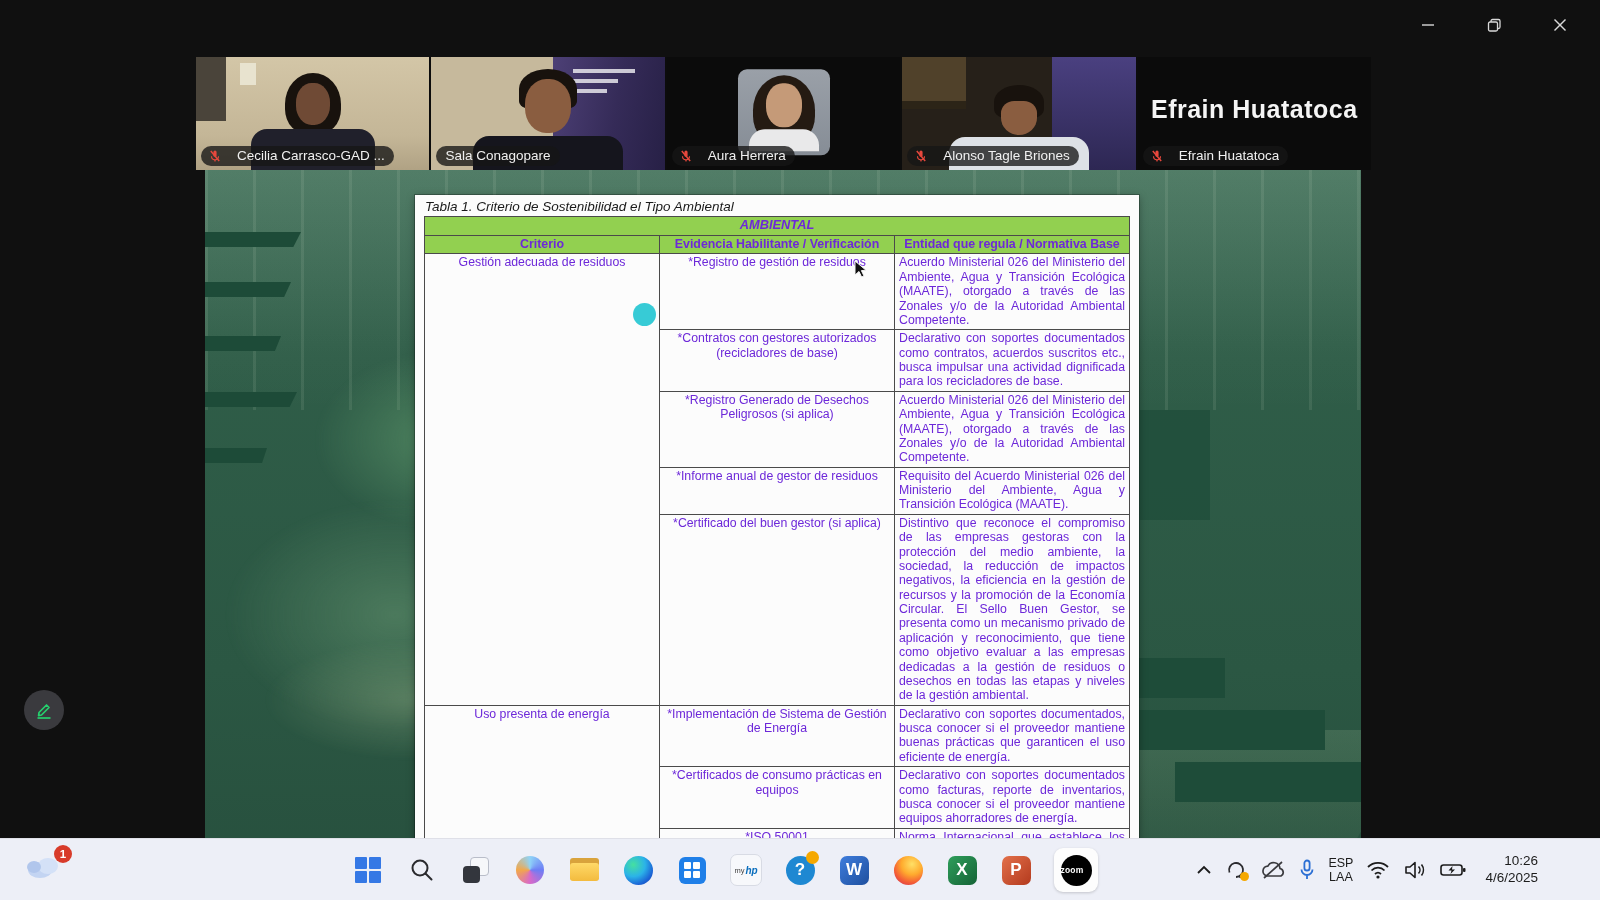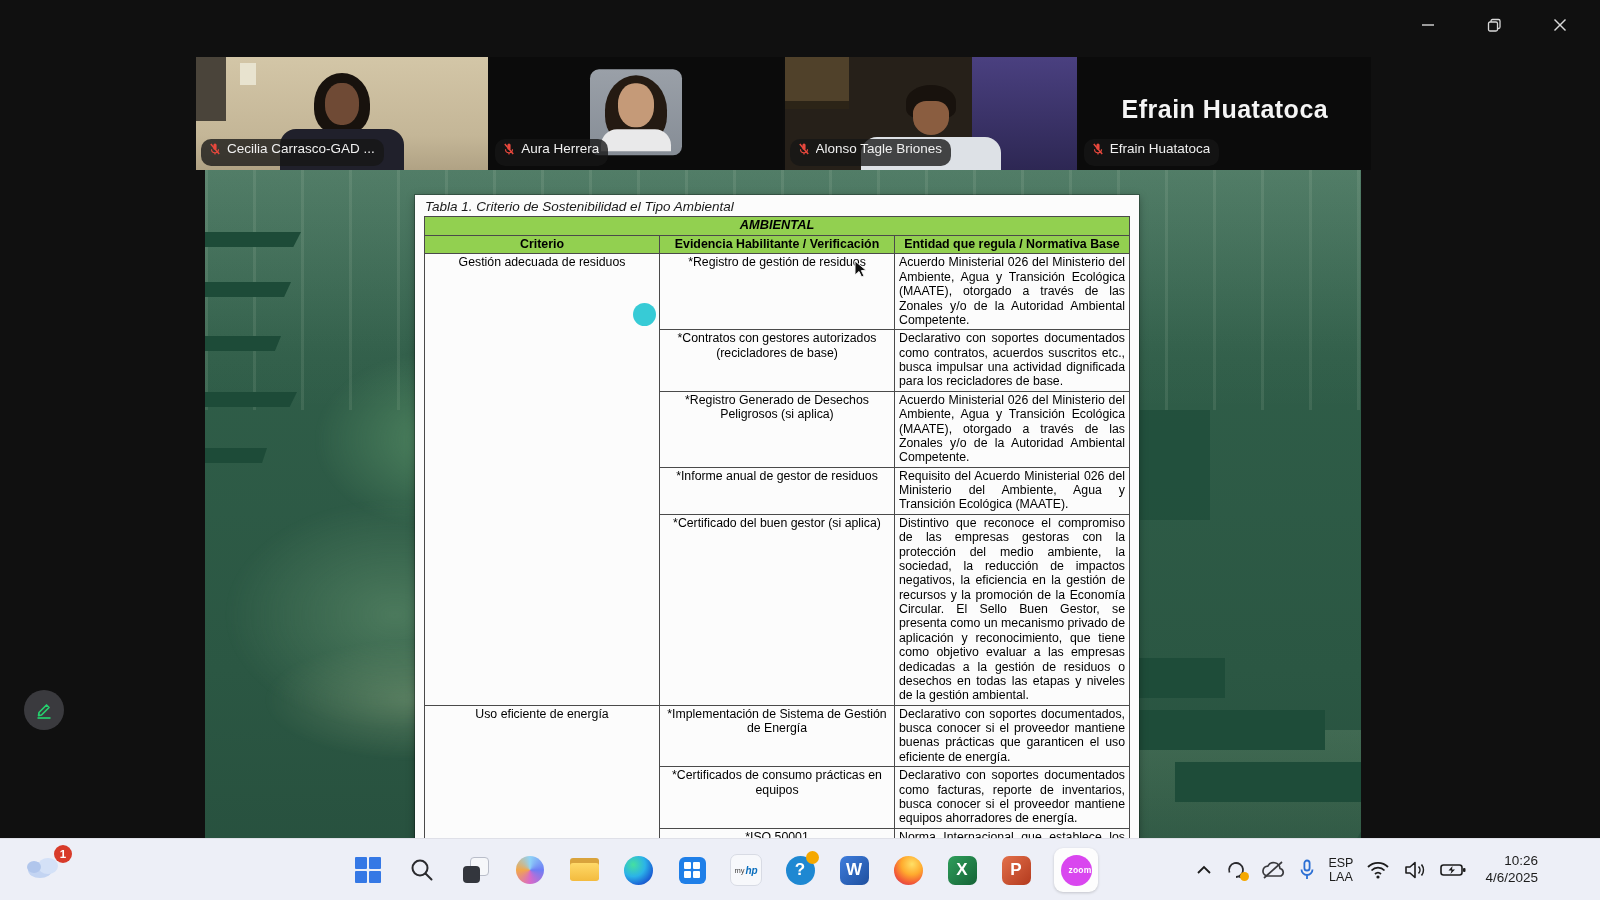--- a/index.html
+++ b/index.html
@@ -8,22 +8,22 @@
 
   
   .winctl{position:absolute;top:10px;right:20px;display:flex;gap:26px;z-index:40;}
   .winbtn{width:40px;height:30px;display:flex;align-items:center;justify-content:center;cursor:pointer;}
   .winbtn svg{display:block;}
 
   
   .strip{position:absolute;left:196px;top:57px;width:1175px;height:113px;display:flex;gap:2px;background:#0c0c0c;}
   .tile{position:relative;flex:1;overflow:hidden;background:#0b0b0b;}
   .tile.active{outline:3px solid #35e08e;outline-offset:-3px;z-index:5;}
-  .pill{position:absolute;left:5px;bottom:4px;display:flex;align-items:center;gap:5px;
-        background:rgba(22,22,22,.78);border-radius:10px;padding:2px 9px 10px 7px;max-width:92%;}
+  .pill{position:absolute;left:5px;bottom:4px;display:flex;align-items:center;gap:15px;
+        background:rgba(22,22,22,.78);border-radius:10px;padding:2px 9px 3px 7px;max-width:92%;}
   .pill span{color:#f0f0f0;font-size:13.5px;white-space:nowrap;overflow:hidden;text-overflow:ellipsis;}
   .pill.nomic{padding-left:9px;}
   .bigname{position:absolute;left:0;right:0;top:38px;text-align:center;color:#f5f5f5;
            font-size:25px;font-weight:bold;letter-spacing:.5px;}
   
   .v1{position:absolute;inset:0;background:linear-gradient(180deg,#d3c6a7 0%,#c4b697 70%,#b0a284 100%);}
   .v1 .frame{position:absolute;left:0;top:0;width:30px;height:64px;background:#4a443a;}
   .v1 .note{position:absolute;left:44px;top:6px;width:16px;height:22px;background:#e8e3cf;}
   .v2wall{position:absolute;inset:0;background:#c6b99c;}
   .v2banner{position:absolute;left:52%;top:0;width:48%;height:100%;
@@ -52,21 +52,21 @@
   .step{position:absolute;background:#1e4c39;}
   .floor{position:absolute;left:540px;top:560px;width:640px;height:120px;
          background:linear-gradient(180deg,rgba(170,200,160,.18),rgba(120,160,120,.10));transform:skewX(-30deg);}
   .footer-rule{position:absolute;left:125px;right:95px;bottom:9px;height:2px;background:rgba(240,245,238,.75);}
   .srcnote{position:absolute;left:0;right:0;bottom:13px;text-align:center;color:#f4f6f3;font-size:17.5px;}
 
   
   .doc{position:absolute;left:210px;top:25px;width:724px;background:#fcfcfc;
        box-shadow:0 0 0 1px rgba(0,0,0,.25),0 2px 8px rgba(0,0,0,.35);padding:3px 9px 9px;box-sizing:border-box;}
   .doctitle{font-style:italic;font-size:13.5px;color:#1a1a1a;margin:1px 0 2px 1px;}
-  table.sust{border-collapse:collapse;width:100%;table-layout:fixed;font-size:12.3px;color:#000000;line-height:1.17;padding-left:24px;}
+  table.sust{border-collapse:collapse;width:100%;table-layout:fixed;font-size:12.3px;color:#6d28d9;line-height:1.17;padding-left:24px;}
   table.sust th,table.sust td{border:1px solid #4a4a4a;padding:1px 4px 2px;vertical-align:top;overflow-wrap:break-word;}
   th.band{background:#92d050;font-style:italic;font-weight:bold;text-align:center;font-size:12.8px;padding:1px;}
   th.colh{background:#92d050;font-weight:bold;text-align:center;font-size:12.4px;}
   td.crit{text-align:center;width:108px;}
   td.evid{text-align:center;width:244px;}
   td.enti{text-align:justify;width:340px;}
 
   
   .pencilbtn{position:absolute;left:24px;top:690px;width:40px;height:40px;border-radius:50%;
              background:#3a3a3e;display:flex;align-items:center;justify-content:center;cursor:pointer;z-index:30;}
@@ -89,22 +89,22 @@
   .edgeball{width:29px;height:29px;border-radius:50%;background:radial-gradient(circle at 32% 30%,#45e0a0 0%,#2bb3e8 42%,#1b63d6 72%,#143f93 100%);}
   .fox{width:29px;height:29px;border-radius:50%;background:radial-gradient(circle at 62% 28%,#ffe066 0%,#ffab2e 38%,#f35b36 68%,#c32a63 100%);}
   .myhp{width:30px;height:30px;border-radius:7px;background:#f7f8fb;border:1px solid #d8dbe4;display:flex;align-items:center;justify-content:center;gap:1px;}
   .myhp .my{font-size:7.5px;color:#444;}
   .myhp .hp{font-size:10px;font-weight:bold;font-style:italic;color:#0a6ebd;}
   .hpq{position:relative;width:29px;height:29px;border-radius:50%;background:#1e88d2;color:#fff;font-weight:bold;
        font-size:17px;display:flex;align-items:center;justify-content:center;}
   .hpq .dot{position:absolute;right:-4px;top:-5px;width:13px;height:13px;border-radius:50%;background:#f5a800;}
   .zoomcard{width:44px;height:44px;border-radius:9px;background:#fdfdfd;box-shadow:0 1px 3px rgba(0,0,0,.18);
             display:flex;align-items:center;justify-content:center;}
-  .zoomball{width:31px;height:31px;border-radius:50%;background:#d946ef;color:#fff;font-size:8.5px;font-weight:bold;
-            display:flex;align-items:center;justify-content:flex-end;letter-spacing:.2px;}
+  .zoomball{width:31px;height:31px;border-radius:50%;background:#000000;color:#fff;font-size:8.5px;font-weight:bold;
+            display:flex;align-items:center;justify-content:flex-start;letter-spacing:.2px;}
   .folder{position:relative;width:29px;height:24px;}
   .folder .back{position:absolute;left:0;top:0;width:29px;height:22px;border-radius:3px;background:#d9a33c;}
   .folder .front{position:absolute;left:0;top:5px;width:29px;height:18px;border-radius:3px;background:linear-gradient(180deg,#ffd968,#f3bb3e);}
   .storei{position:relative;width:27px;height:27px;border-radius:6px;background:#1f7fe8;display:flex;align-items:center;justify-content:center;}
   .storei .grid{display:grid;grid-template-columns:7px 7px;grid-template-rows:7px 7px;gap:2px;}
   .storei .grid i{background:#fff;border-radius:1px;}
   .taskview{position:relative;width:26px;height:26px;}
   .taskview .bk{position:absolute;right:0;top:0;width:17px;height:17px;border-radius:4px;background:#f6f7fa;border:1px solid #b9bdc9;}
   .taskview .fr{position:absolute;left:0;bottom:0;width:17px;height:17px;border-radius:4px;background:#33363d;}
   .startgrid{display:grid;grid-template-columns:12px 12px;grid-template-rows:12px 12px;gap:2px;}
@@ -159,20 +159,39 @@
         <svg width="14" height="14" viewBox="0 0 16 16">
           <rect x="6.2" y="1.6" width="3.6" height="7.2" rx="1.8" fill="#e8483d"></rect>
           <path d="M4 8.4a4 4 0 0 0 8 0" stroke="#e8483d" fill="none" stroke-width="1.3"></path>
           <line x1="8" y1="12.6" x2="8" y2="14.4" stroke="#e8483d" stroke-width="1.3"></line>
           <line x1="3.2" y1="2.2" x2="12.8" y2="13.6" stroke="#e8483d" stroke-width="1.7"></line>
         </svg>
         <span>Cecilia Carrasco-GAD ...</span>
       </div>
     </div>
 
+    <div class="tile active">
+      <div class="v2wall">
+        <div class="v2banner">
+          <i style="top:12px;"></i>
+            <i style="top:22px;width:40%;"></i>
+            <i style="top:32px;width:30%;"></i>
+        </div>
+        <div class="person" style="top:12px;">
+          <div class="hair" style="width:58px;height:40px;border-radius:50% 50% 20% 20%;"></div>
+        </div>
+        <div class="person" style="top:22px;">
+          <div class="face" style="width:46px;height:54px;background:#8a5d40;"></div>
+          <div class="torso" style="width:150px;height:34px;background:#15151d;margin-top:3px;"></div>
+        </div>
+      </div>
+      <div class="pill nomic">
+        <span>Sala Conagopare</span>
+      </div>
+    </div>
 
     <div class="tile">
       <div class="avatarcard" style="width:92px;height:86px;background:linear-gradient(180deg,#9aa0a8 0%,#868d96 100%);">
         <div class="person" style="top:6px;">
             <div class="hair" style="width:62px;height:70px;background:#241a12;"></div>
           </div>
         <div class="person" style="top:14px;">
             <div class="face" style="width:36px;height:44px;background:#c59a78;"></div>
           <div class="torso" style="width:70px;height:22px;background:#e9e9ea;margin-top:2px;"></div>
           </div>
@@ -272,21 +291,21 @@
           </tr>
           <tr>
             <td class="evid">*Informe anual de gestor de residuos</td>
             <td class="enti">Requisito del Acuerdo Ministerial 026 del Ministerio del Ambiente, Agua y Transición Ecológica (MAATE).</td>
           </tr>
           <tr>
             <td class="evid">*Certificado del buen gestor (si aplica)</td>
             <td class="enti">Distintivo que reconoce el compromiso de las empresas gestoras con la protección del medio ambiente, la sociedad, la reducción de impactos negativos, la eficiencia en la gestión de recursos y la promoción de la Economía Circular. El Sello Buen Gestor, se presenta como un mecanismo privado de aplicación y reconocimiento, que tiene como objetivo evaluar a las empresas dedicadas a la gestión de residuos o desechos en todas las etapas y niveles de la gestión ambiental.</td>
           </tr>
           <tr>
-            <td class="crit" rowspan="3">Uso eficiente de energía</td>
+            <td class="crit" rowspan="3">Uso presenta de energía</td>
             <td class="evid">*Implementación de Sistema de Gestión de Energía</td>
             <td class="enti">Declarativo con soportes documentados, busca conocer si el proveedor mantiene buenas prácticas que garanticen el uso eficiente de energía.</td>
           </tr>
           <tr>
             <td class="evid">*Certificados de consumo prácticas en equipos</td>
             <td class="enti">Declarativo con soportes documentados como facturas, reporte de inventarios, busca conocer si el proveedor mantiene equipos ahorradores de energía.</td>
           </tr>
           <tr>
             <td class="evid">*ISO 50001</td>
             <td class="enti">Norma Internacional que establece los requisitos para crear, implementar y mantener un Sistema de Gestión Energética (SGE) en una organización</td>

